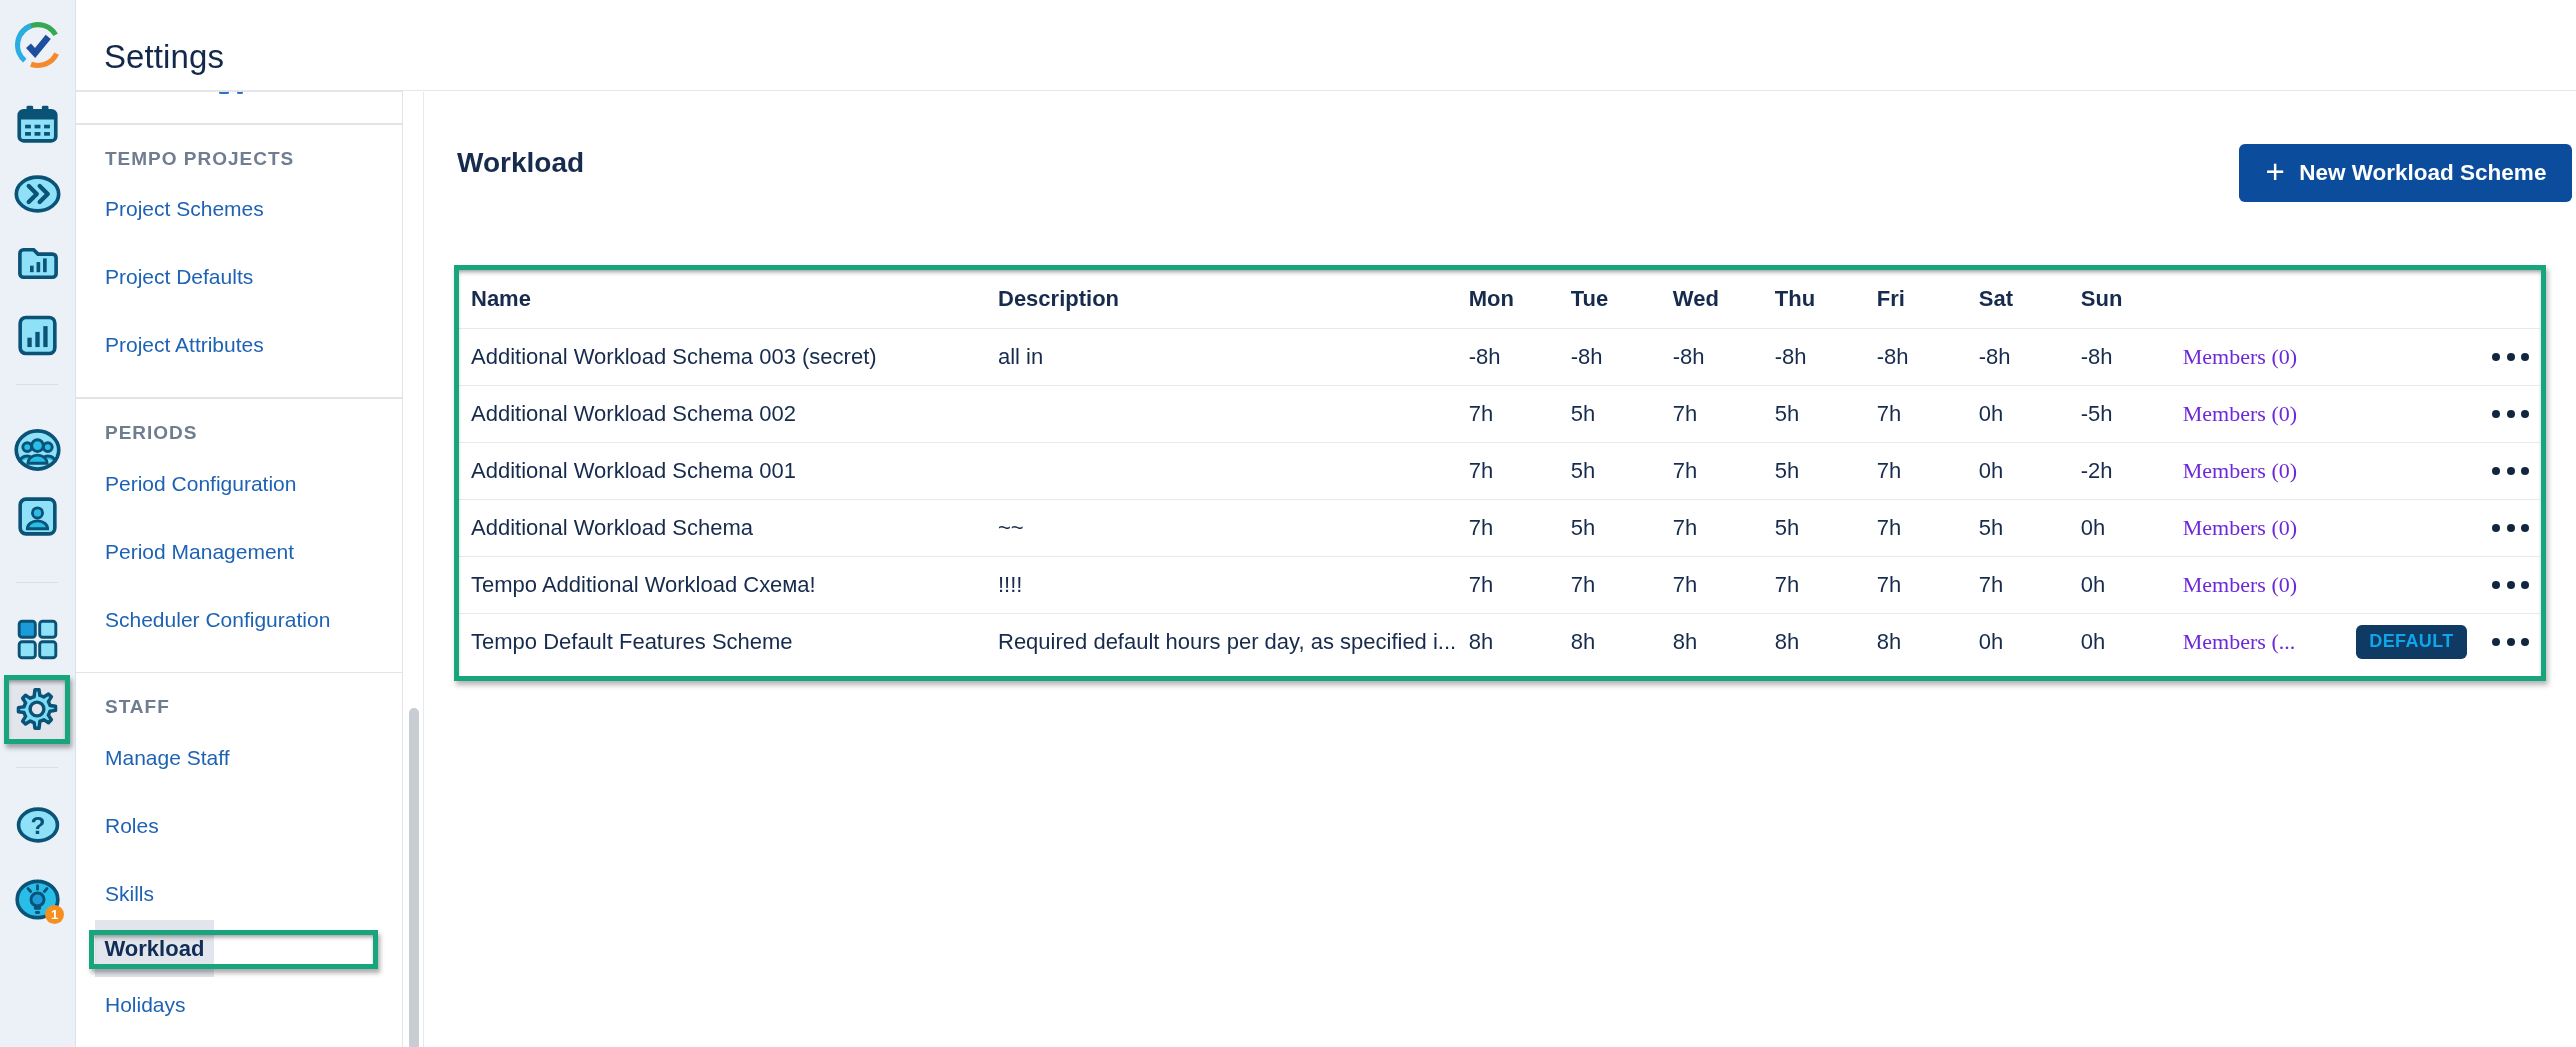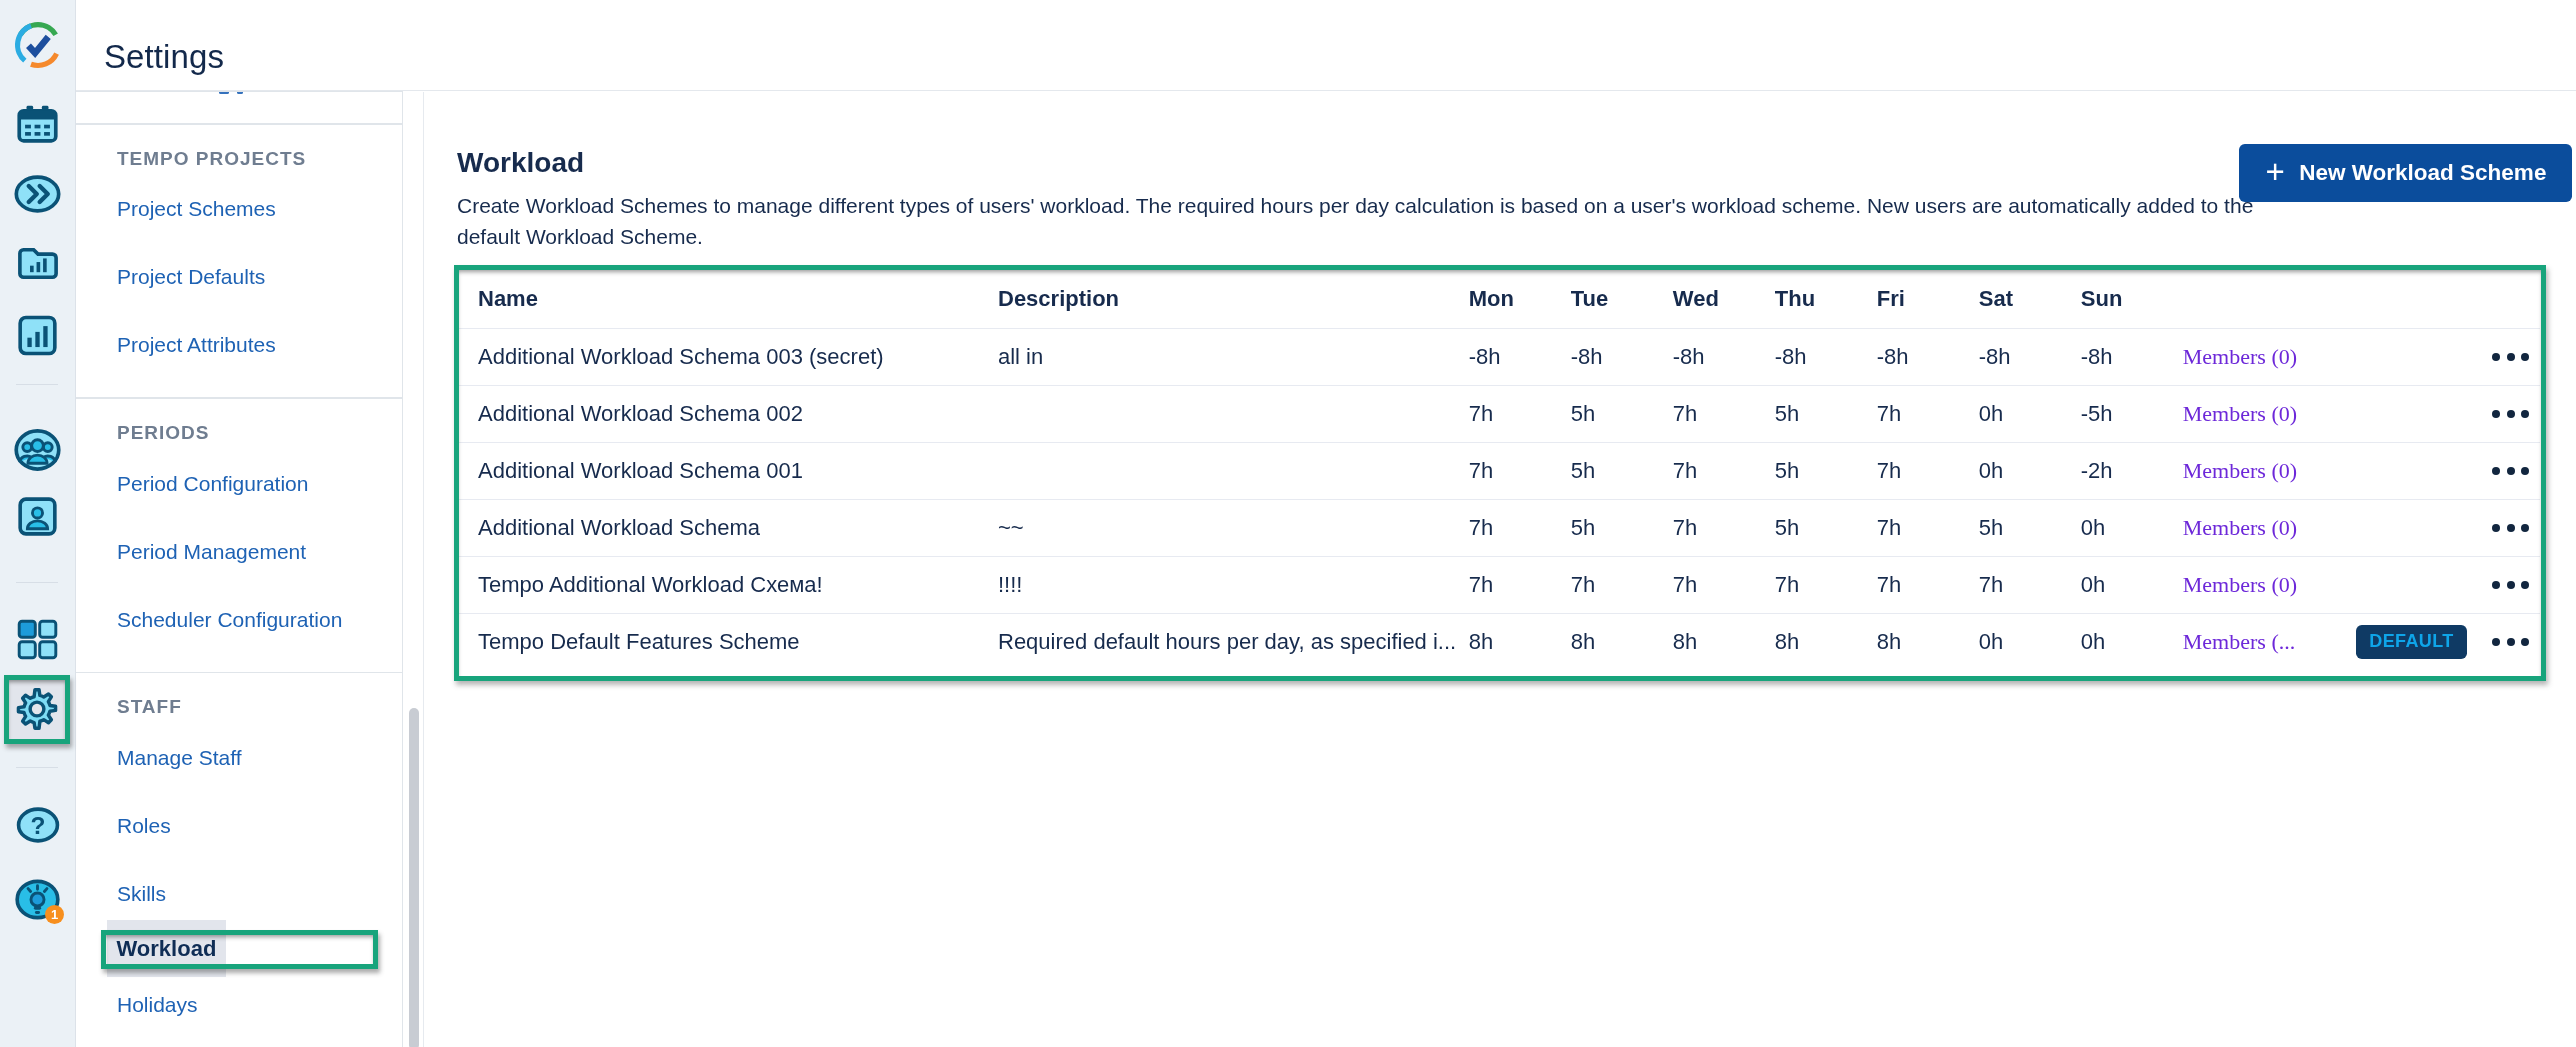--- a/index.html
+++ b/index.html
@@ -18,21 +18,21 @@
               box-shadow:1.5px 3.6px 4.4px rgba(70,70,70,.45);background:#E2E5EC;display:flex;align-items:center;justify-content:center;}
   .gear-annot::after{content:'';position:absolute;inset:0;box-shadow:inset 0 3.6px 4.4px -1.5px rgba(60,60,60,.55);pointer-events:none;}
   .bulb-wrap{position:relative;}
   .bulb-badge{position:absolute;right:-4.4px;bottom:-2.9px;width:19.6px;height:19.6px;border-radius:50%;background:#F78F1E;
               color:#fff;font-size:13px;font-weight:700;display:flex;align-items:center;justify-content:center;}
   
   .topbar{position:absolute;left:75px;top:0;width:2501px;height:91px;background:#fff;border-bottom:1.5px solid #E4E8ED;box-sizing:border-box;z-index:4;}
   .page-title{position:absolute;left:29px;top:16px;font-size:33px;font-weight:500;color:#13294B;letter-spacing:0.1px;}
   
   .sidebar{position:absolute;left:75px;top:92px;width:328px;z-index:3;}
-  .side-section{box-sizing:border-box;width:328px;background:#fff;border:0.7px solid #E0E5EA;margin-top:-0.7px;padding:23px 0 18px 12px;}
+  .side-section{box-sizing:border-box;width:328px;background:#fff;border:0.7px solid #E0E5EA;margin-top:-0.7px;padding:23px 0 18px 0;}
   .side-section.sliver{height:33px;padding:0;position:relative;overflow:hidden;}
   .sliver-mark{position:absolute;top:-2.2px;left:143px;width:10.2px;height:3.6px;background:#3572BD;border-radius:1.5px;}
   .sliver-mark.m2{left:161px;width:5.8px;}
   .side-label{margin:0 0 5.8px 29px;font-size:19px;font-weight:700;color:#6F7D90;letter-spacing:1px;}
   .side-item{display:block;padding:22px 29px;font-size:21px;color:#1E62B4;cursor:pointer;text-decoration:none;}
   .side-item-selected-wrap{position:relative;margin:8.7px 31px 8.7px 19px;}
   .side-item-selected{position:relative;background:#E2E5EC;padding:16px 9.5px;font-size:22px;font-weight:700;color:#0F2D55;cursor:pointer;}
   .workload-annot{position:absolute;inset:-6.5px;border:5.8px solid #18A47C;box-shadow:1.5px 3.6px 4.4px rgba(70,70,70,.45);pointer-events:none;}
   .workload-annot::after{content:'';position:absolute;inset:0;box-shadow:inset 0 3.6px 4.4px -1.5px rgba(60,60,60,.5);}
   .scrollthumb{position:absolute;left:409px;top:708px;width:9.5px;height:342px;background:#C8CCD3;border-radius:5.1px;z-index:6;cursor:pointer;}
@@ -46,21 +46,21 @@
   
   .table-frame{position:absolute;left:30px;top:173px;width:2092px;height:416px;box-sizing:border-box;border:5.1px solid #18A47C;
                background:#fff;box-shadow:1.5px 4.4px 5.1px rgba(70,70,70,.4);}
   .table-frame::after{content:'';position:absolute;inset:0;box-shadow:inset 0 3.6px 4.4px -1.5px rgba(60,60,60,.5);pointer-events:none;}
   .wtable{width:2081px;}
   .trow{display:grid;grid-template-columns:539px 465px repeat(7,102px) 171px 127px 66px;align-items:center;
         height:57px;border-bottom:1.5px solid #E7EAF1;box-sizing:border-box;}
   .trow.head{height:59px;font-weight:700;font-size:22.5px;}
   .trow:last-child{border-bottom:none;height:55px;}
   .cell{font-size:22px;color:#172B4D;white-space:nowrap;overflow:hidden;}
-  .c-name{padding-left:19px;}
+  .c-name{padding-left:12px;}
   .c-day{padding-left:5.8px;}
   .c-members{padding-left:5.8px;color:#6d28d9;cursor:pointer;font-family:Liberation Serif, serif;}
   .c-badge{display:flex;justify-content:center;}
   .c-actions{display:flex;justify-content:flex-end;padding-right:8.7px;}
   .default-badge{background:#0F3A64;color:#0ea5e9;font-size:18px;font-weight:700;letter-spacing:0.4px;padding:6.5px 13px;border-radius:5.8px;}
   .dots{display:flex;gap:6.5px;align-items:center;cursor:pointer;padding:10.2px 2.9px;}
   .dots i{width:8px;height:8px;border-radius:50%;background:#12263F;display:block;}
 </style>
 </head>
 <body>
@@ -229,21 +229,20 @@
         <a class="side-item">Skills</a>
         <div class="side-item-selected-wrap"><a class="side-item-selected">Workload</a><div class="workload-annot"></div></div>
         <a class="side-item">Holidays</a>
       </section>
     </div>
 </aside>
 <div class="scrollthumb"></div>
 
 <main class="main">
   <h2 class="main-heading">Workload</h2>
-  <p class="main-desc">Create Workload Schemes to manage different types of users' workload. The required hours per day calculation is based on a user's workload scheme. New users are automatically added to the default Workload Scheme.</p>
 
   <button class="new-btn">
     <span class="plus">+</span>
     <span>New Workload Scheme</span>
   </button>
 
   <div class="table-frame">
     <div class="wtable">
       <div class="trow head">
         <span class="cell c-name">Name</span>

